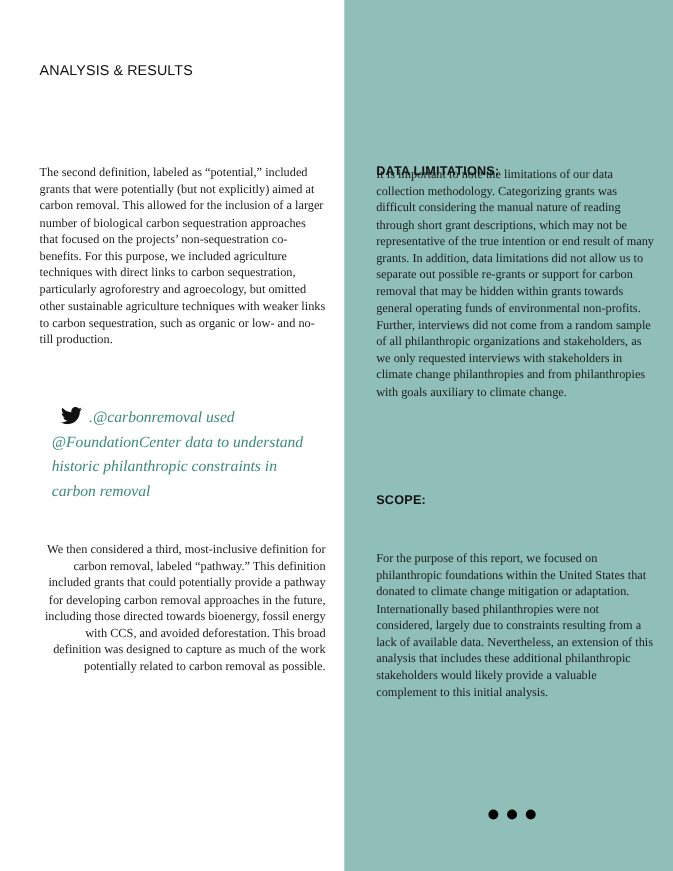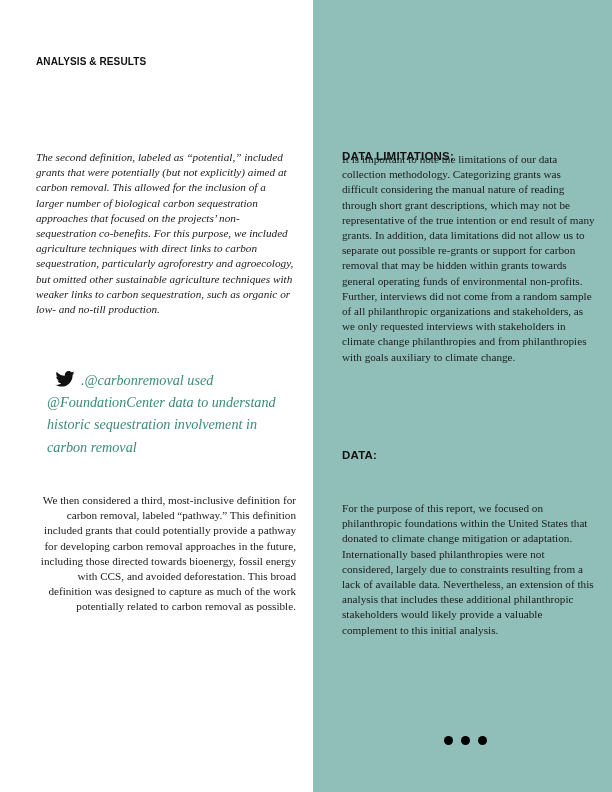--- a/index.html
+++ b/index.html
@@ -1,21 +1,21 @@
 <!DOCTYPE html>
 <html><head>
 <meta charset="utf-8">
 <style>
   html, body { margin:0; padding:0; }
   body { width:612px; height:792px; position:relative; background:#ffffff; overflow:hidden; }
   .panel { position:absolute; left:313px; top:0; width:299px; height:792px; background:#90bfba; }
-  .section-label { position:absolute; left:36px; top:56px; font-family:"Liberation Sans", sans-serif; font-weight:bold; font-size:10px; letter-spacing:0.1px; color:#111; }
+  .section-label { position:absolute; left:36px; top:56px; font-family:"Liberation Sans", sans-serif; font-weight:normal; font-size:13px; letter-spacing:0.1px; color:#111; }
   .body-text { font-family:"Liberation Serif", serif; font-size:11.2px; line-height:15.2px; color:#1a1a1a; }
   .para-left { position:absolute; left:36px; width:260px; }
-  .p1 { top:150px;font-style:italic; }
+  .p1 { top:150px; }
   .p2 { top:493px;text-align:right; }
   .tweet { position:absolute; left:47px; top:369px; width:240px; font-family:"Liberation Serif", serif; font-style:italic; font-size:14.2px; line-height:22.2px; color:#3a8a78; }
   .tweet-icon { display:inline-block; width:20px; height:16px; vertical-align:-2px; margin:0 6px 0 8px; }
   .heading { position:absolute; left:342px; font-family:"Liberation Sans", sans-serif; font-weight:bold; font-size:11.5px; letter-spacing:0.2px; color:#111; }
   .h1 { top:122px;margin-top:28px; }
   .h2 { top:449px; }
   .para-right { position:absolute; left:342px; width:254px; }
   .p3 { top:152px; }
   .p4 { top:501px; }
   .dots { position:absolute; left:444px; top:736px; display:flex; gap:8px; }
@@ -28,28 +28,28 @@
 
 <div class="section-label">ANALYSIS &amp; RESULTS</div>
 
 <div class="body-text para-left p1">The second definition, labeled as “potential,” included grants that were potentially (but not explicitly) aimed at carbon removal. This allowed for the inclusion of a larger number of biological carbon sequestration approaches that focused on the projects’ non-sequestration co-benefits. For this purpose, we included agriculture techniques with direct links to carbon sequestration, particularly agroforestry and agroecology, but omitted other sustainable agriculture techniques with weaker links to carbon sequestration, such as organic or low- and no-till production.</div>
 
 <div class="tweet">
   <span class="tweet-icon">
     <svg viewBox="0 0 24 20" width="20" height="16">
         <path fill="#111" d="M24 2.4c-.9.4-1.8.6-2.8.8 1-.6 1.8-1.6 2.2-2.7-1 .6-2 1-3.1 1.2C19.3.7 18 0 16.6 0c-2.7 0-4.9 2.2-4.9 4.9 0 .4 0 .8.1 1.1C7.7 5.8 4.1 3.9 1.7.9c-.4.7-.7 1.6-.7 2.5 0 1.7.9 3.2 2.2 4.1-.8 0-1.6-.2-2.2-.6v.1c0 2.4 1.7 4.4 3.9 4.8-.4.1-.8.2-1.3.2-.3 0-.6 0-.9-.1.6 2 2.4 3.4 4.6 3.4-1.7 1.3-3.8 2.1-6.1 2.1-.4 0-.8 0-1.2-.1 2.2 1.4 4.8 2.2 7.5 2.2 9.1 0 14-7.5 14-14v-.6c1-.7 1.8-1.6 2.5-2.5z"></path>
       </svg>
-  </span><span>.@carbonremoval used @FoundationCenter data to understand historic sequestration involvement in carbon removal</span>
+  </span><span>.@carbonremoval used @FoundationCenter data to understand historic philanthropic constraints in carbon removal</span>
 </div>
 
 <div class="body-text para-left p2">We then considered a third, most-inclusive definition for carbon removal, labeled “pathway.” This definition included grants that could potentially provide a pathway for developing carbon removal approaches in the future, including those directed towards bioenergy, fossil energy with CCS, and avoided deforestation. This broad definition was designed to capture as much of the work potentially related to carbon removal as possible.</div>
 
 <div class="heading h1">DATA LIMITATIONS:</div>
 <div class="body-text para-right p3">It is important to note the limitations of our data collection methodology. Categorizing grants was difficult considering the manual nature of reading through short grant descriptions, which may not be representative of the true intention or end result of many grants. In addition, data limitations did not allow us to separate out possible re-grants or support for carbon removal that may be hidden within grants towards general operating funds of environmental non-profits. Further, interviews did not come from a random sample of all philanthropic organizations and stakeholders, as we only requested interviews with stakeholders in climate change philanthropies and from philanthropies with goals auxiliary to climate change.</div>
 
-<div class="heading h2">DATA:</div>
+<div class="heading h2">SCOPE:</div>
 <div class="body-text para-right p4">For the purpose of this report, we focused on philanthropic foundations within the United States that donated to climate change mitigation or adaptation. Internationally based philanthropies were not considered, largely due to constraints resulting from a lack of available data. Nevertheless, an extension of this analysis that includes these additional philanthropic stakeholders would likely provide a valuable complement to this initial analysis.</div>
 
 <div class="dots">
   <div class="dot"></div>
   <div class="dot"></div>
   <div class="dot"></div>
 </div>
 
 </body></html>

